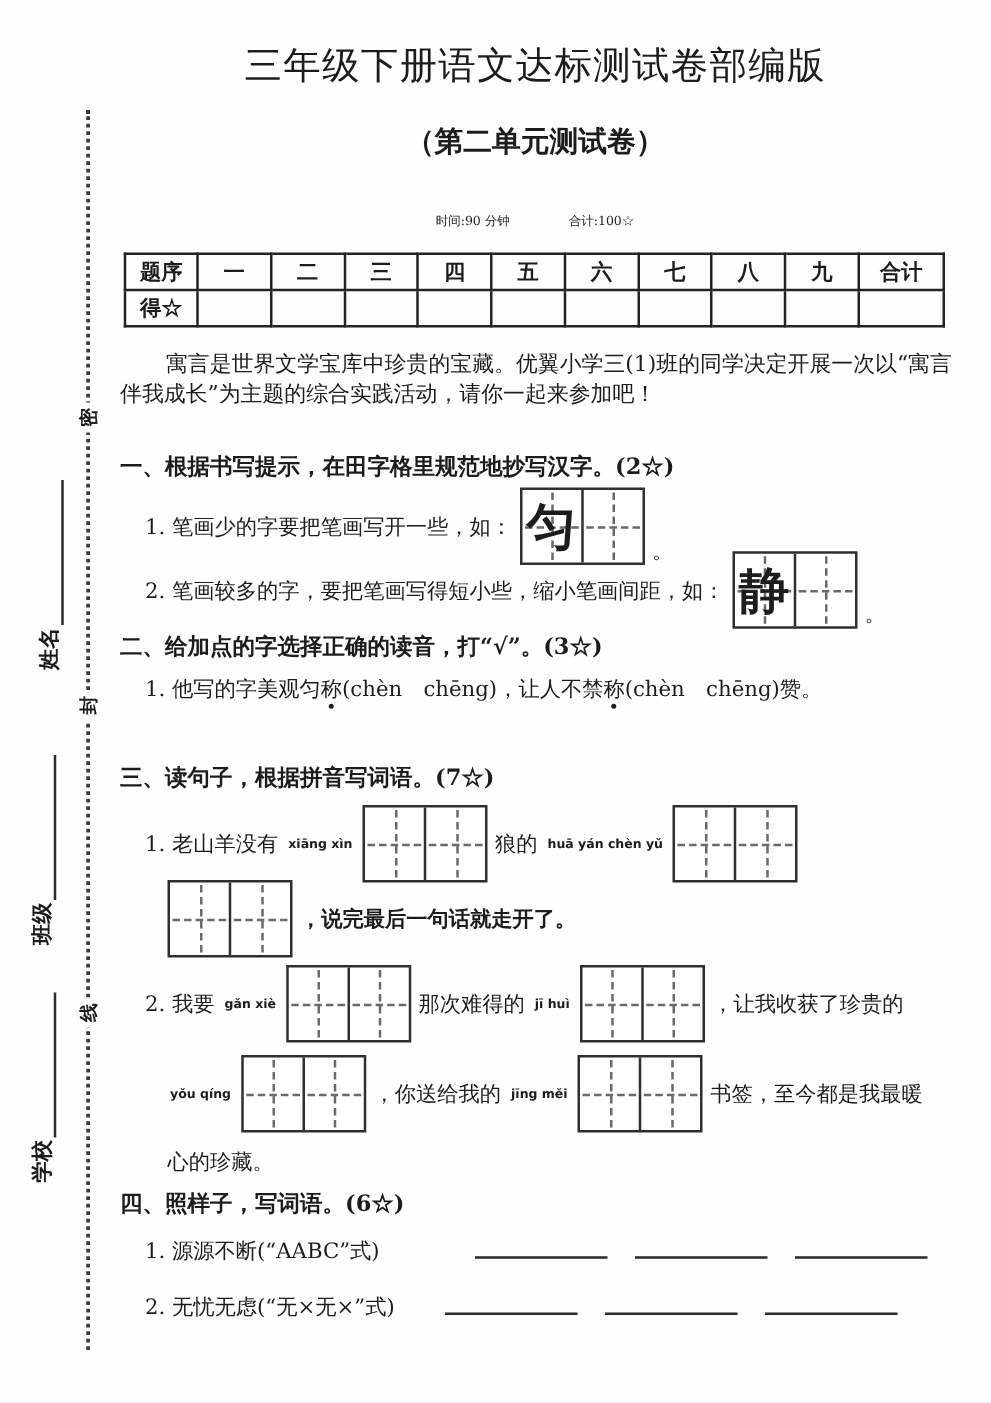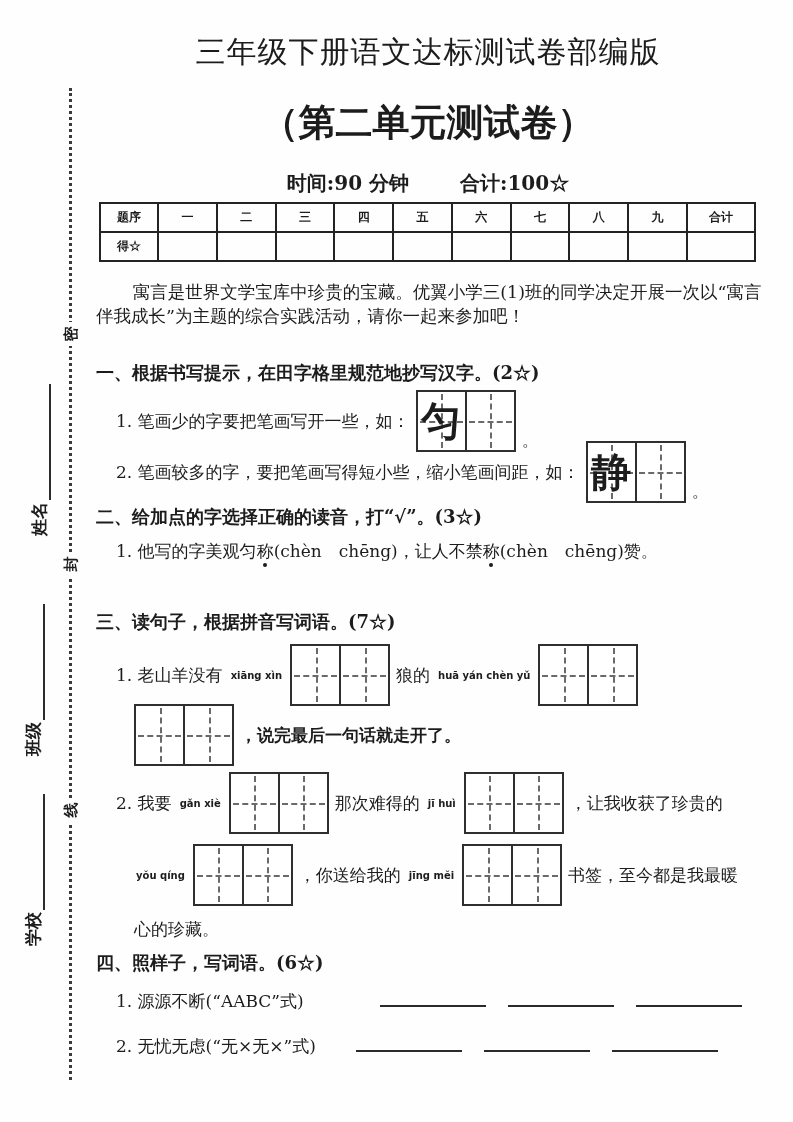--- a/index.html
+++ b/index.html
@@ -30,30 +30,30 @@
     font-size:17px;font-weight:bold;
   }
   .v-label .line{
     display:inline-block;width:116px;border-bottom:2px solid #2c2c2c;height:1em;margin-left:2px;
   }
 
   
   .title{left:96px;top:32px;width:664px;text-align:center;
     font-family:"DejaVu Sans", sans-serif;font-weight:normal;font-size:30px;letter-spacing:1px;}
   .subtitle{left:96px;top:98px;width:664px;text-align:center;
-    font-family:"DejaVu Sans", sans-serif;font-weight:bold;font-size:37px;}
+    font-family:"DejaVu Sans", sans-serif;font-weight:bold;font-size:23px;}
   .exam-info{left:96px;top:170px;width:664px;text-align:center;
-    font-size:20px;font-weight:bold;}
+    font-size:10px;font-weight:normal;}
   .exam-info span{margin:0 22px;}
 
   
   .score-table{position:absolute;left:99px;top:202px;border-collapse:collapse;table-layout:fixed;width:657px;}
   .score-table td{
     border:2px solid #232323;height:27px;text-align:center;
-    font-size:12px;font-weight:bold;padding:0;overflow:hidden;
+    font-size:17px;font-weight:bold;padding:0;overflow:hidden;
   }
 
   
   .intro{left:96px;top:280px;width:666px;font-size:17.5px;line-height:24px;text-indent:2.1em;font-weight:500;}
   .sec-head{left:96px;top:0;font-size:18px;font-weight:bold;white-space:nowrap;}
   .q-line{font-size:17px;white-space:nowrap;display:flex;align-items:center;gap:6px;}
   .plain{font-size:17px;white-space:nowrap;}
   .pinyin{font-family:"DejaVu Sans", sans-serif;font-size:10px;font-weight:bold;padding:0 2px;}
 
   

